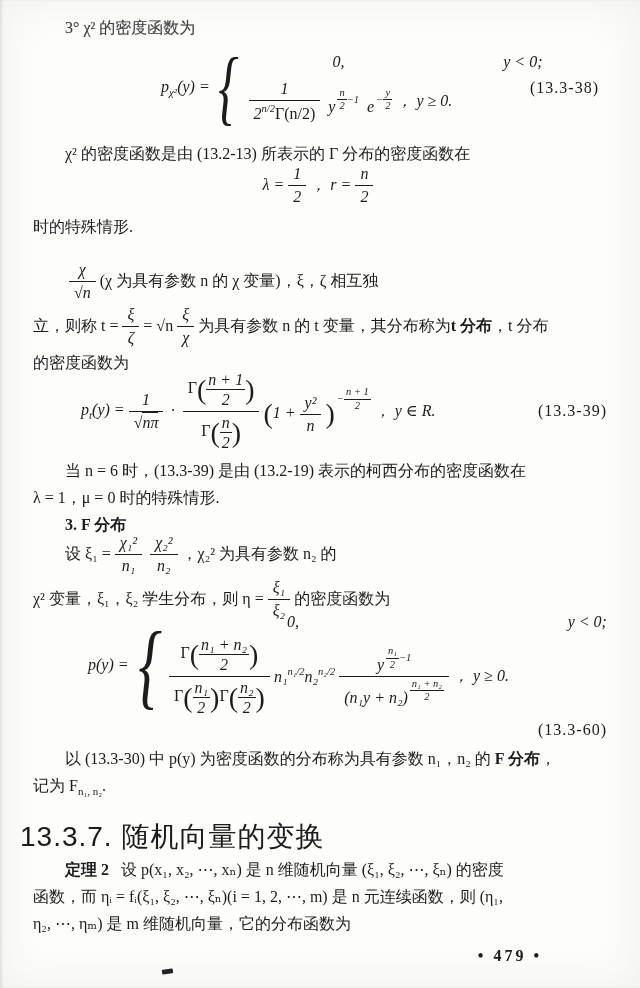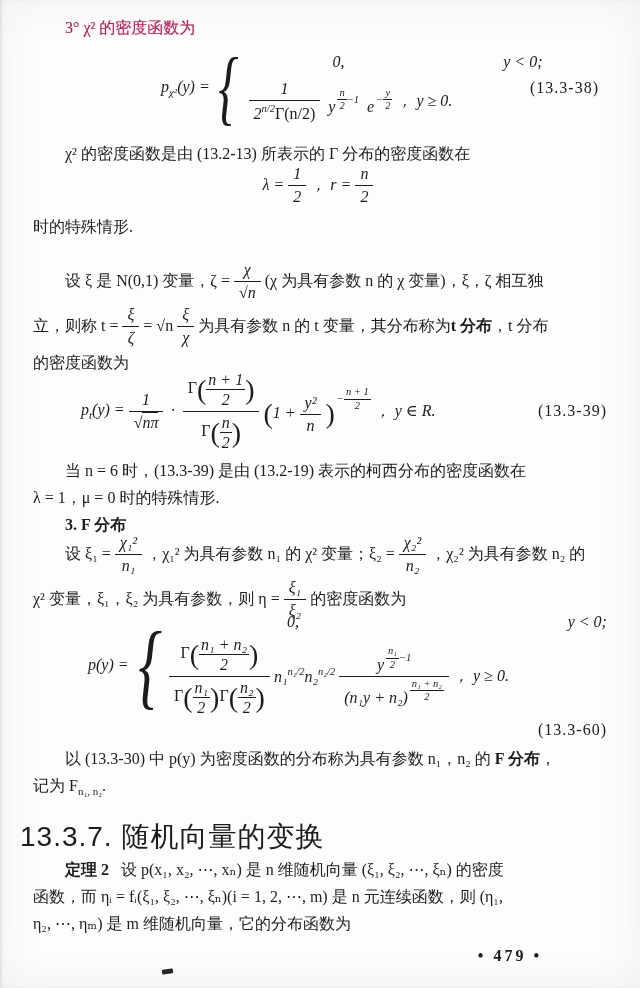--- a/index.html
+++ b/index.html
@@ -14,21 +14,21 @@
     width: 640px; height: 988px;
     background: #fdfdfb;
     color: #1c1c1c;
     font-size: 16px;
     overflow: hidden;
     box-shadow: inset 0 0 46px rgba(60,60,55,0.07), inset 2px 0 2px rgba(0,0,0,0.08);
   }
   .abs { position: absolute; left: 33px; right: 33px; }
   .line { line-height: 27px; }
   .indent { padding-left: 32px; }
-  .faded { color: #be185d; text-shadow: 0 0 1px #bbb; }
+  .faded { color: #404040; text-shadow: 0 0 1px #bbb; }
   .b { font-weight: bold; }
   .hsec { font-weight: bold; }
   i { font-style: italic; }
   .up { font-style: normal; }
 
   
   .frac { display: inline-block; vertical-align: middle; text-align: center; margin: 0 4px; }
   .frac .fn { display: block; padding: 0 5px 1px; border-bottom: 1.2px solid #1c1c1c; line-height: 1.25; }
   .frac .fd { display: block; padding: 1px 5px 0; line-height: 1.25; }
 
@@ -109,21 +109,20 @@
       </span>
   </div>
 
   <div class="abs line" style="top:213px;">
     <span>时的特殊情形.</span>
   </div>
 
 
   <div class="abs" style="top:259px;">
     <div style="min-height:44px; display:flex; align-items:center;" class="indent">
-      <span>设 ξ 是 N(0,1) 变量，ζ =</span>
       <span class="frac" style="font-style:italic;">
           <span class="fn">χ</span>
           <span class="fd">√n</span>
         </span>
       <span>(χ 为具有参数 n 的 χ 变量)，ξ，ζ 相互独</span>
     </div>
     <div style="min-height:46px; display:flex; align-items:center;">
       <span>立，则称 t =</span>
       <span class="frac" style="font-style:italic;">
           <span class="fn">ξ</span>
@@ -170,29 +169,28 @@
     <span>3. F 分布</span>
   </div>
 
   <div class="abs" style="top:531px;">
     <div style="min-height:46px; display:flex; align-items:center;" class="indent">
       <span>设 ξ₁ =</span>
       <span class="frac" style="font-style:italic;">
           <span class="fn">χ₁²</span>
           <span class="fd">n₁</span>
         </span>
-      <span>，χ₁² 为具有参数 n₁ 的 χ² 变量；ξ₂ =</span>
       <span class="frac" style="font-style:italic;">
           <span class="fn">χ₂²</span>
           <span class="fd">n₂</span>
         </span>
       <span>，χ₂² 为具有参数 n₂ 的</span>
     </div>
     <div style="min-height:44px; display:flex; align-items:center;">
-      <span>χ² 变量，ξ₁，ξ₂ 为具有参数，则 η =</span>
+      <span>χ² 变量，ξ₁，ξ₂ 学生分布，则 η =</span>
       <span class="frac" style="font-style:italic;">
           <span class="fn">ξ₁</span>
           <span class="fd">ξ₂</span>
         </span>
       <span>的密度函数为</span>
     </div>
   </div>
 
   <div class="eq" style="top:614px; height:102px;">
     <div class="body" style="margin-left:55px;">

